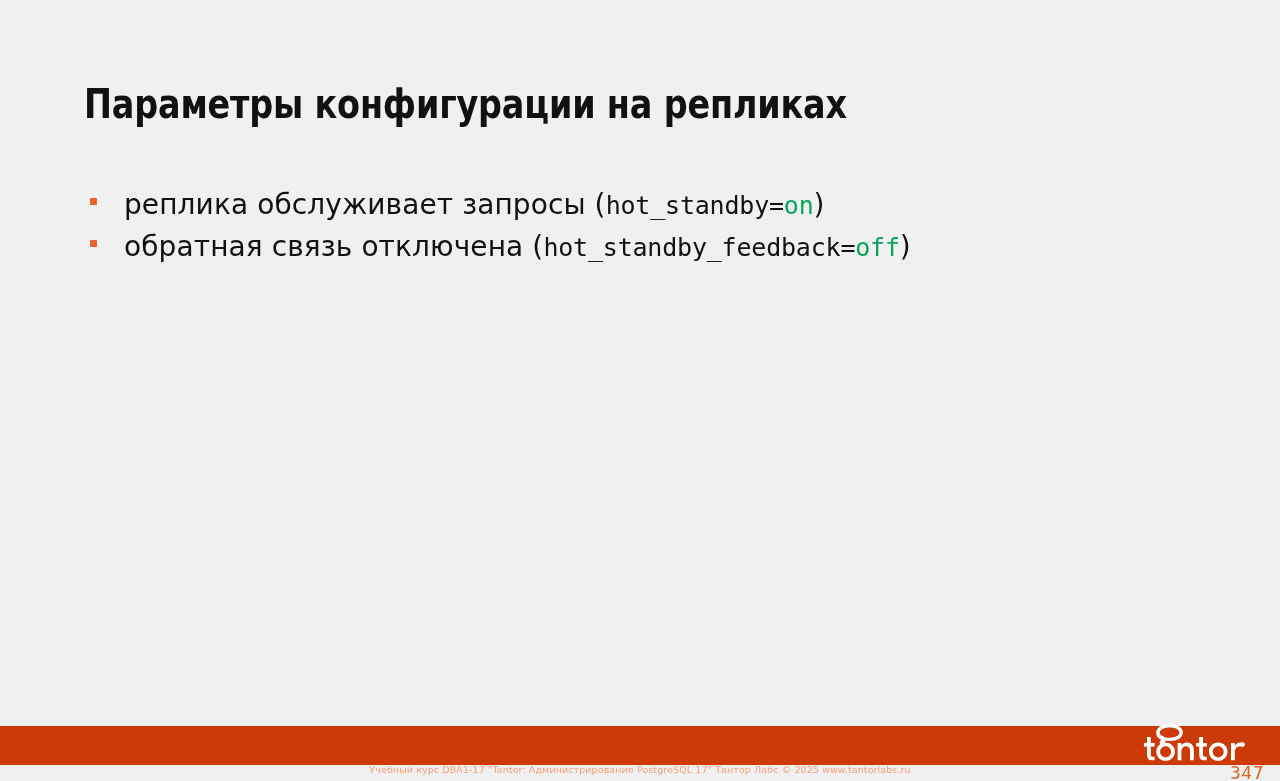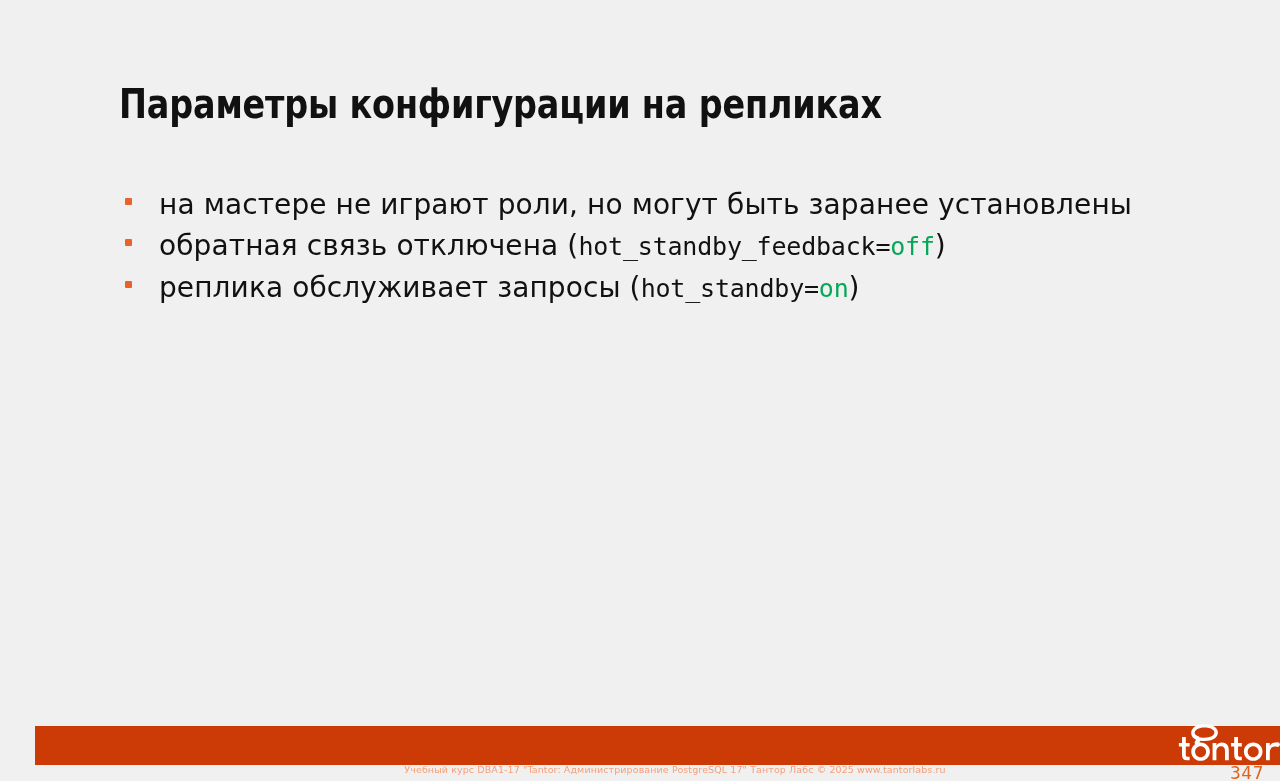--- a/index.html
+++ b/index.html
@@ -12,21 +12,20 @@
     background: #f0f0f0;
     font-family: "Liberation Sans", sans-serif;
     overflow: hidden;
     position: relative;
   }
 
   .slide {
     position: absolute;
     inset: 0;
     background: #f0f0f0;
-    margin-left: 35px;
   }
 
   
   .title {
     position: absolute;
     left: 84px;
     top: 54px;
     width: 1100px;
     font-family: "Liberation Sans Narrow", "DejaVu Sans Condensed", "Liberation Sans", sans-serif;
     font-weight: bold;
@@ -133,33 +132,27 @@
 
 <div class="slide">
 
   <h1 class="title">Параметры конфигурации на репликах</h1>
 
   <div class="bullets">
       <div class="bullet-row">
         <span class="bullet-mark">
           <i style="background: rgb(232, 98, 42);"></i>
         </span>
-        <div class="bullet-text"><span>на мастере не играют роли, но могут быть заранее установлены</span></div>
+        <div class="bullet-text"><span>реплика обслуживает запросы (</span><span class="code">hot_standby=</span><span class="val-on" style="color: rgb(6, 167, 90);">on</span><span>)</span></div>
       </div>
       <div class="bullet-row">
         <span class="bullet-mark">
           <i style="background: rgb(232, 98, 42);"></i>
         </span>
         <div class="bullet-text"><span>обратная связь отключена (</span><span class="code">hot_standby_feedback=</span><span class="val-on" style="color: rgb(6, 167, 90);">off</span><span>)</span></div>
-      </div>
-      <div class="bullet-row">
-        <span class="bullet-mark">
-          <i style="background: rgb(232, 98, 42);"></i>
-        </span>
-        <div class="bullet-text"><span>реплика обслуживает запросы (</span><span class="code">hot_standby=</span><span class="val-on" style="color: rgb(6, 167, 90);">on</span><span>)</span></div>
       </div>
     </div>
 
   <div class="footer-bar"></div>
 
   <div class="footer-note">Учебный курс DBA1-17 "Tantor: Администрирование PostgreSQL 17" Тантор Лабс © 2025 www.tantorlabs.ru</div>
 
   <div class="logo">
     <svg width="110" height="42" viewBox="0 0 110 42" xmlns="http://www.w3.org/2000/svg" aria-hidden="true">
       <g fill="#ffffff">

